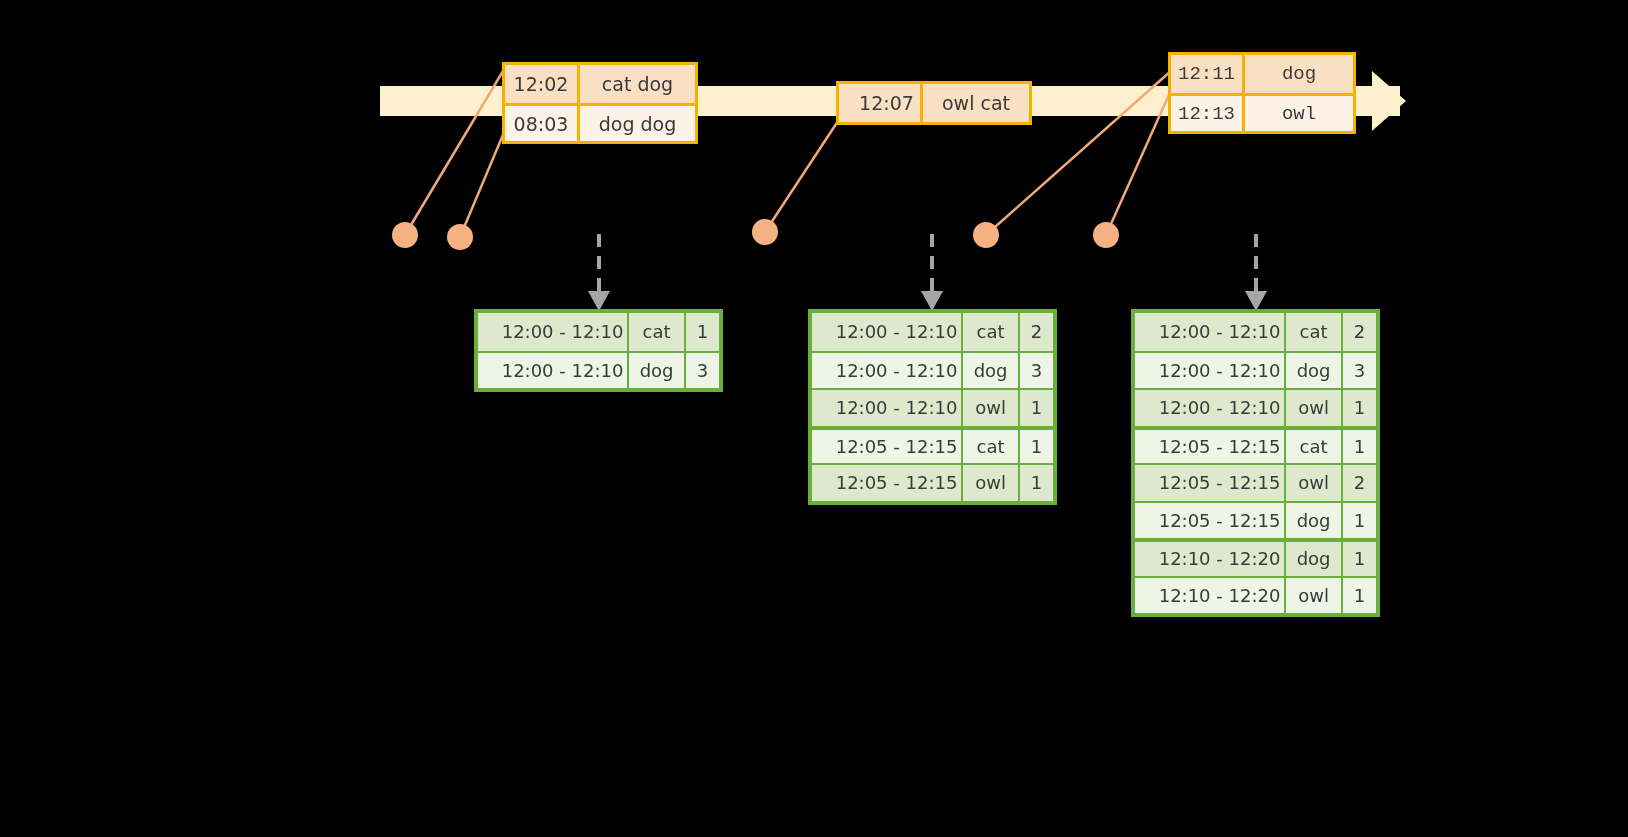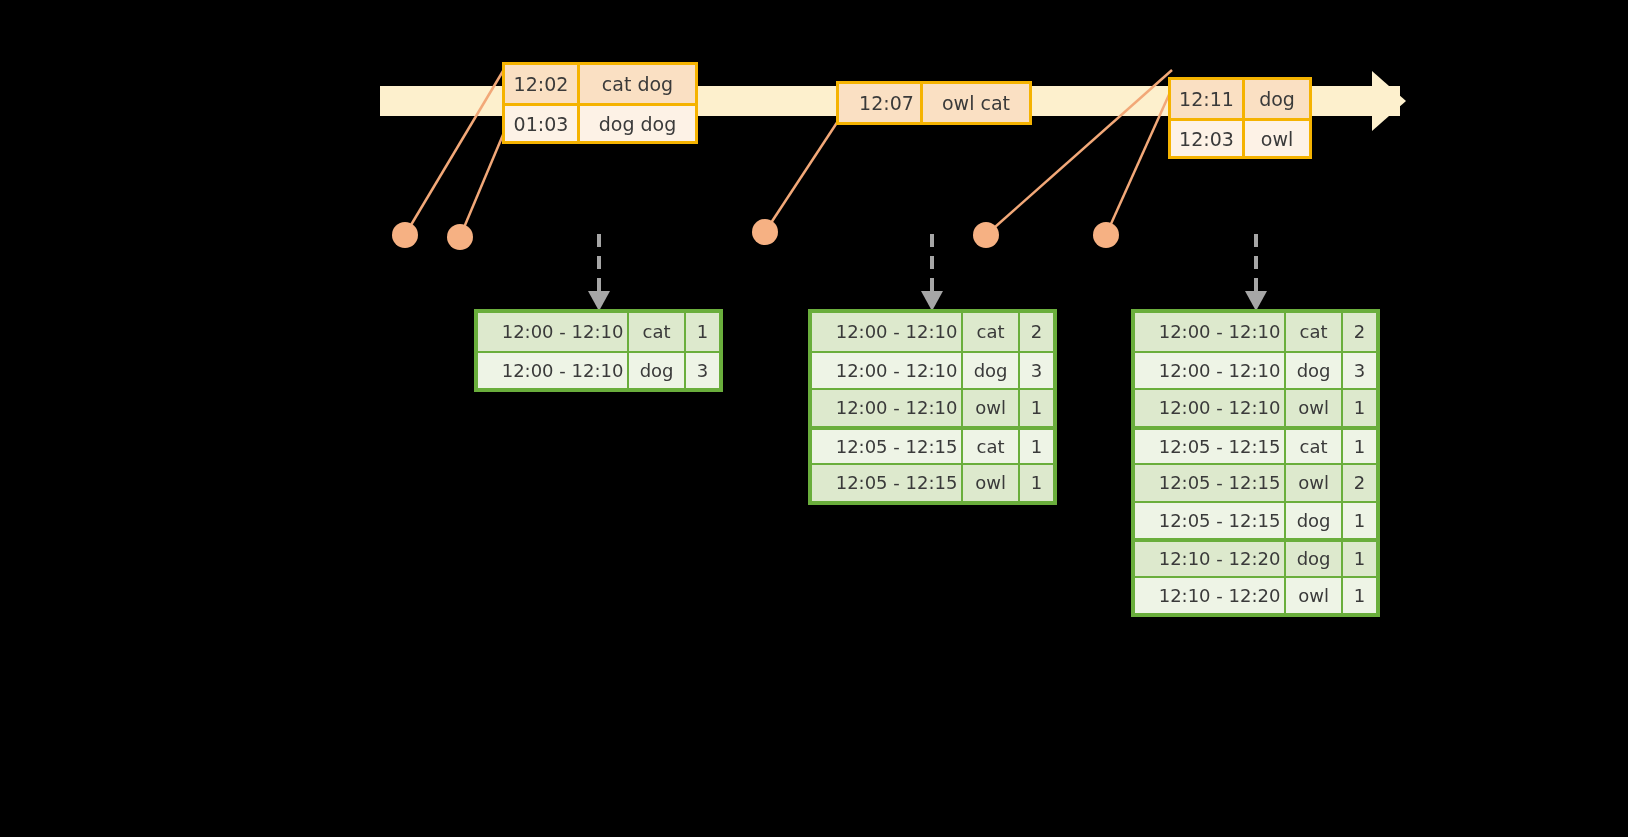--- a/index.html
+++ b/index.html
@@ -96,21 +96,21 @@
     justify-content: center;
     font-size: 19px;
     color: #3a3a3a;
     padding: 0 14px;
     box-sizing: border-box;
     white-space: nowrap;
   }
 
   #event-box-1 { left: 502px; top: 62px; width: 196px; }
   #event-box-2 { left: 836px; top: 81px; width: 196px; }
-  #event-box-3 { left: 1168px; top: 77px; width: 144px; }
+  #event-box-3 { left: 1168px; top: 52px; width: 188px; font-family: Liberation Mono, monospace; }
 
   #event-box-2 .event-time { width: 84px; padding-left: 14px; }
   #event-box-3 .event-time { width: 74px; }
 
   
   .result-table {
     position: absolute;
     border: 4px solid #6aae3c;
     box-sizing: border-box;
     background: #eef4e6;
@@ -207,39 +207,39 @@
       <polygon points="1245,291 1267,291 1256,311"></polygon>
     </g>
   </svg>
 
   <div class="event-box" id="event-box-1">
     <div class="event-row shade-a">
       <div class="event-time">12:02</div>
       <div class="event-words">cat dog</div>
     </div>
     <div class="event-row shade-b">
-      <div class="event-time">01:03</div>
+      <div class="event-time">08:03</div>
       <div class="event-words">dog dog</div>
     </div>
   </div>
 
   <div class="event-box" id="event-box-2">
     <div class="event-row shade-a">
       <div class="event-time">12:07</div>
       <div class="event-words">owl cat</div>
     </div>
   </div>
 
   <div class="event-box" id="event-box-3">
     <div class="event-row shade-a">
       <div class="event-time">12:11</div>
       <div class="event-words">dog</div>
     </div>
     <div class="event-row shade-b">
-      <div class="event-time">12:03</div>
+      <div class="event-time">12:13</div>
       <div class="event-words">owl</div>
     </div>
   </div>
 
   <div class="link-dot" id="link-dot-1" style="left: 392px; top: 222px;"></div>
   <div class="link-dot" id="link-dot-2" style="left: 447px; top: 224px;"></div>
   <div class="link-dot" id="link-dot-3" style="left: 752px; top: 219px;"></div>
   <div class="link-dot" id="link-dot-4" style="left: 973px; top: 222px;"></div>
   <div class="link-dot" id="link-dot-5" style="left: 1093px; top: 222px;"></div>
 

